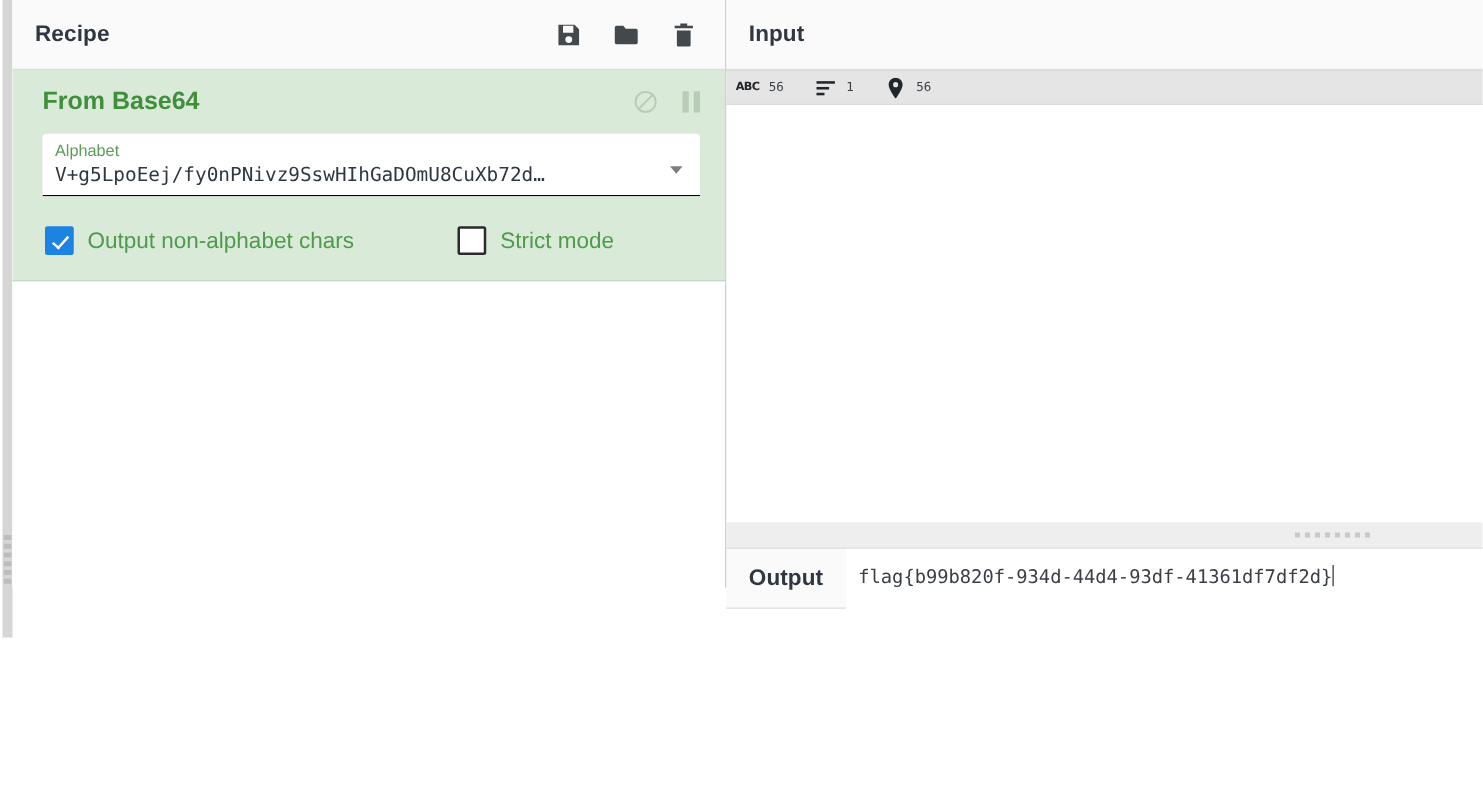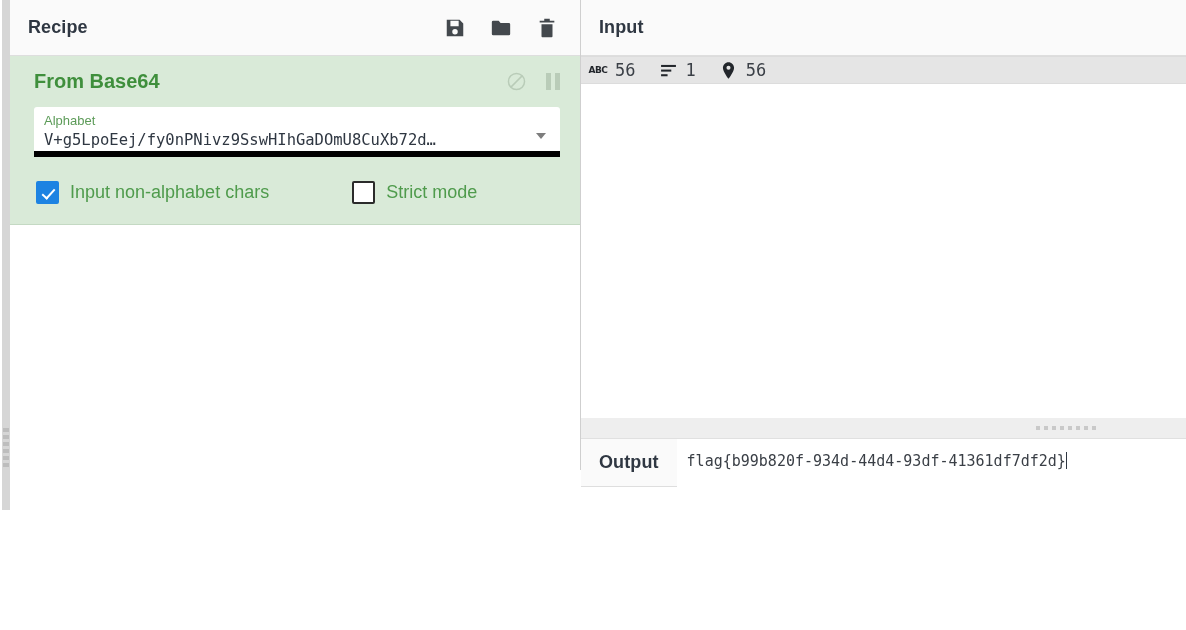--- a/index.html
+++ b/index.html
@@ -143,21 +143,21 @@
 
   
   .arg-field {
     position: relative;
     background: #ffffff;
     border-radius: 3px 3px 0 0;
     height: 50px;
     margin: 4px 4px 0 8px;
     padding: 6px 14px 0 10px;
     box-sizing: border-box;
-    border-bottom: 6px solid #000000;
+    border-bottom: 1px solid #000000;
   }
   .arg-label {
     font-size: 13px;
     color: #5c9b58;
     line-height: 15px;
     margin-bottom: 1px;
   }
   .arg-value {
     font-family: "DejaVu Sans Mono", monospace;
     font-size: 15.5px;
@@ -287,21 +287,21 @@
   .stat-ico svg { display: block; fill: currentColor; }
   .abc-ico {
     font-size: 9px;
     font-weight: bold;
     font-family: "DejaVu Sans", sans-serif;
     letter-spacing: -0.5px;
     color: #22262b;
   }
   .stat-val {
     font-family: "DejaVu Sans Mono", monospace;
-    font-size: 17px;
+    font-size: 10px;
     color: #3a3f46;
     margin-left: 8px;
   }
 
   
   .h-splitter {
     height: 20px;
     flex: 0 0 20px;
     background: #eeeeee;
     border-bottom: 1px solid #e0e0e0;
@@ -405,21 +405,21 @@
 
         <div class="arg-field">
           <div class="arg-label">Alphabet</div>
           <div class="arg-value">V+g5LpoEej/fy0nPNivz9SswHIhGaDOmU8CuXb72d…</div>
           <span class="arg-caret"></span>
         </div>
 
         <div class="op-checks">
           <label class="chk-item">
             <span class="chk-box checked"></span>
-            <span class="chk-label">Input non-alphabet chars</span>
+            <span class="chk-label">Output non-alphabet chars</span>
           </label>
           <label class="chk-item second">
             <span class="chk-box"></span>
             <span class="chk-label">Strict mode</span>
           </label>
         </div>
 
       </div>
 
     </div>

